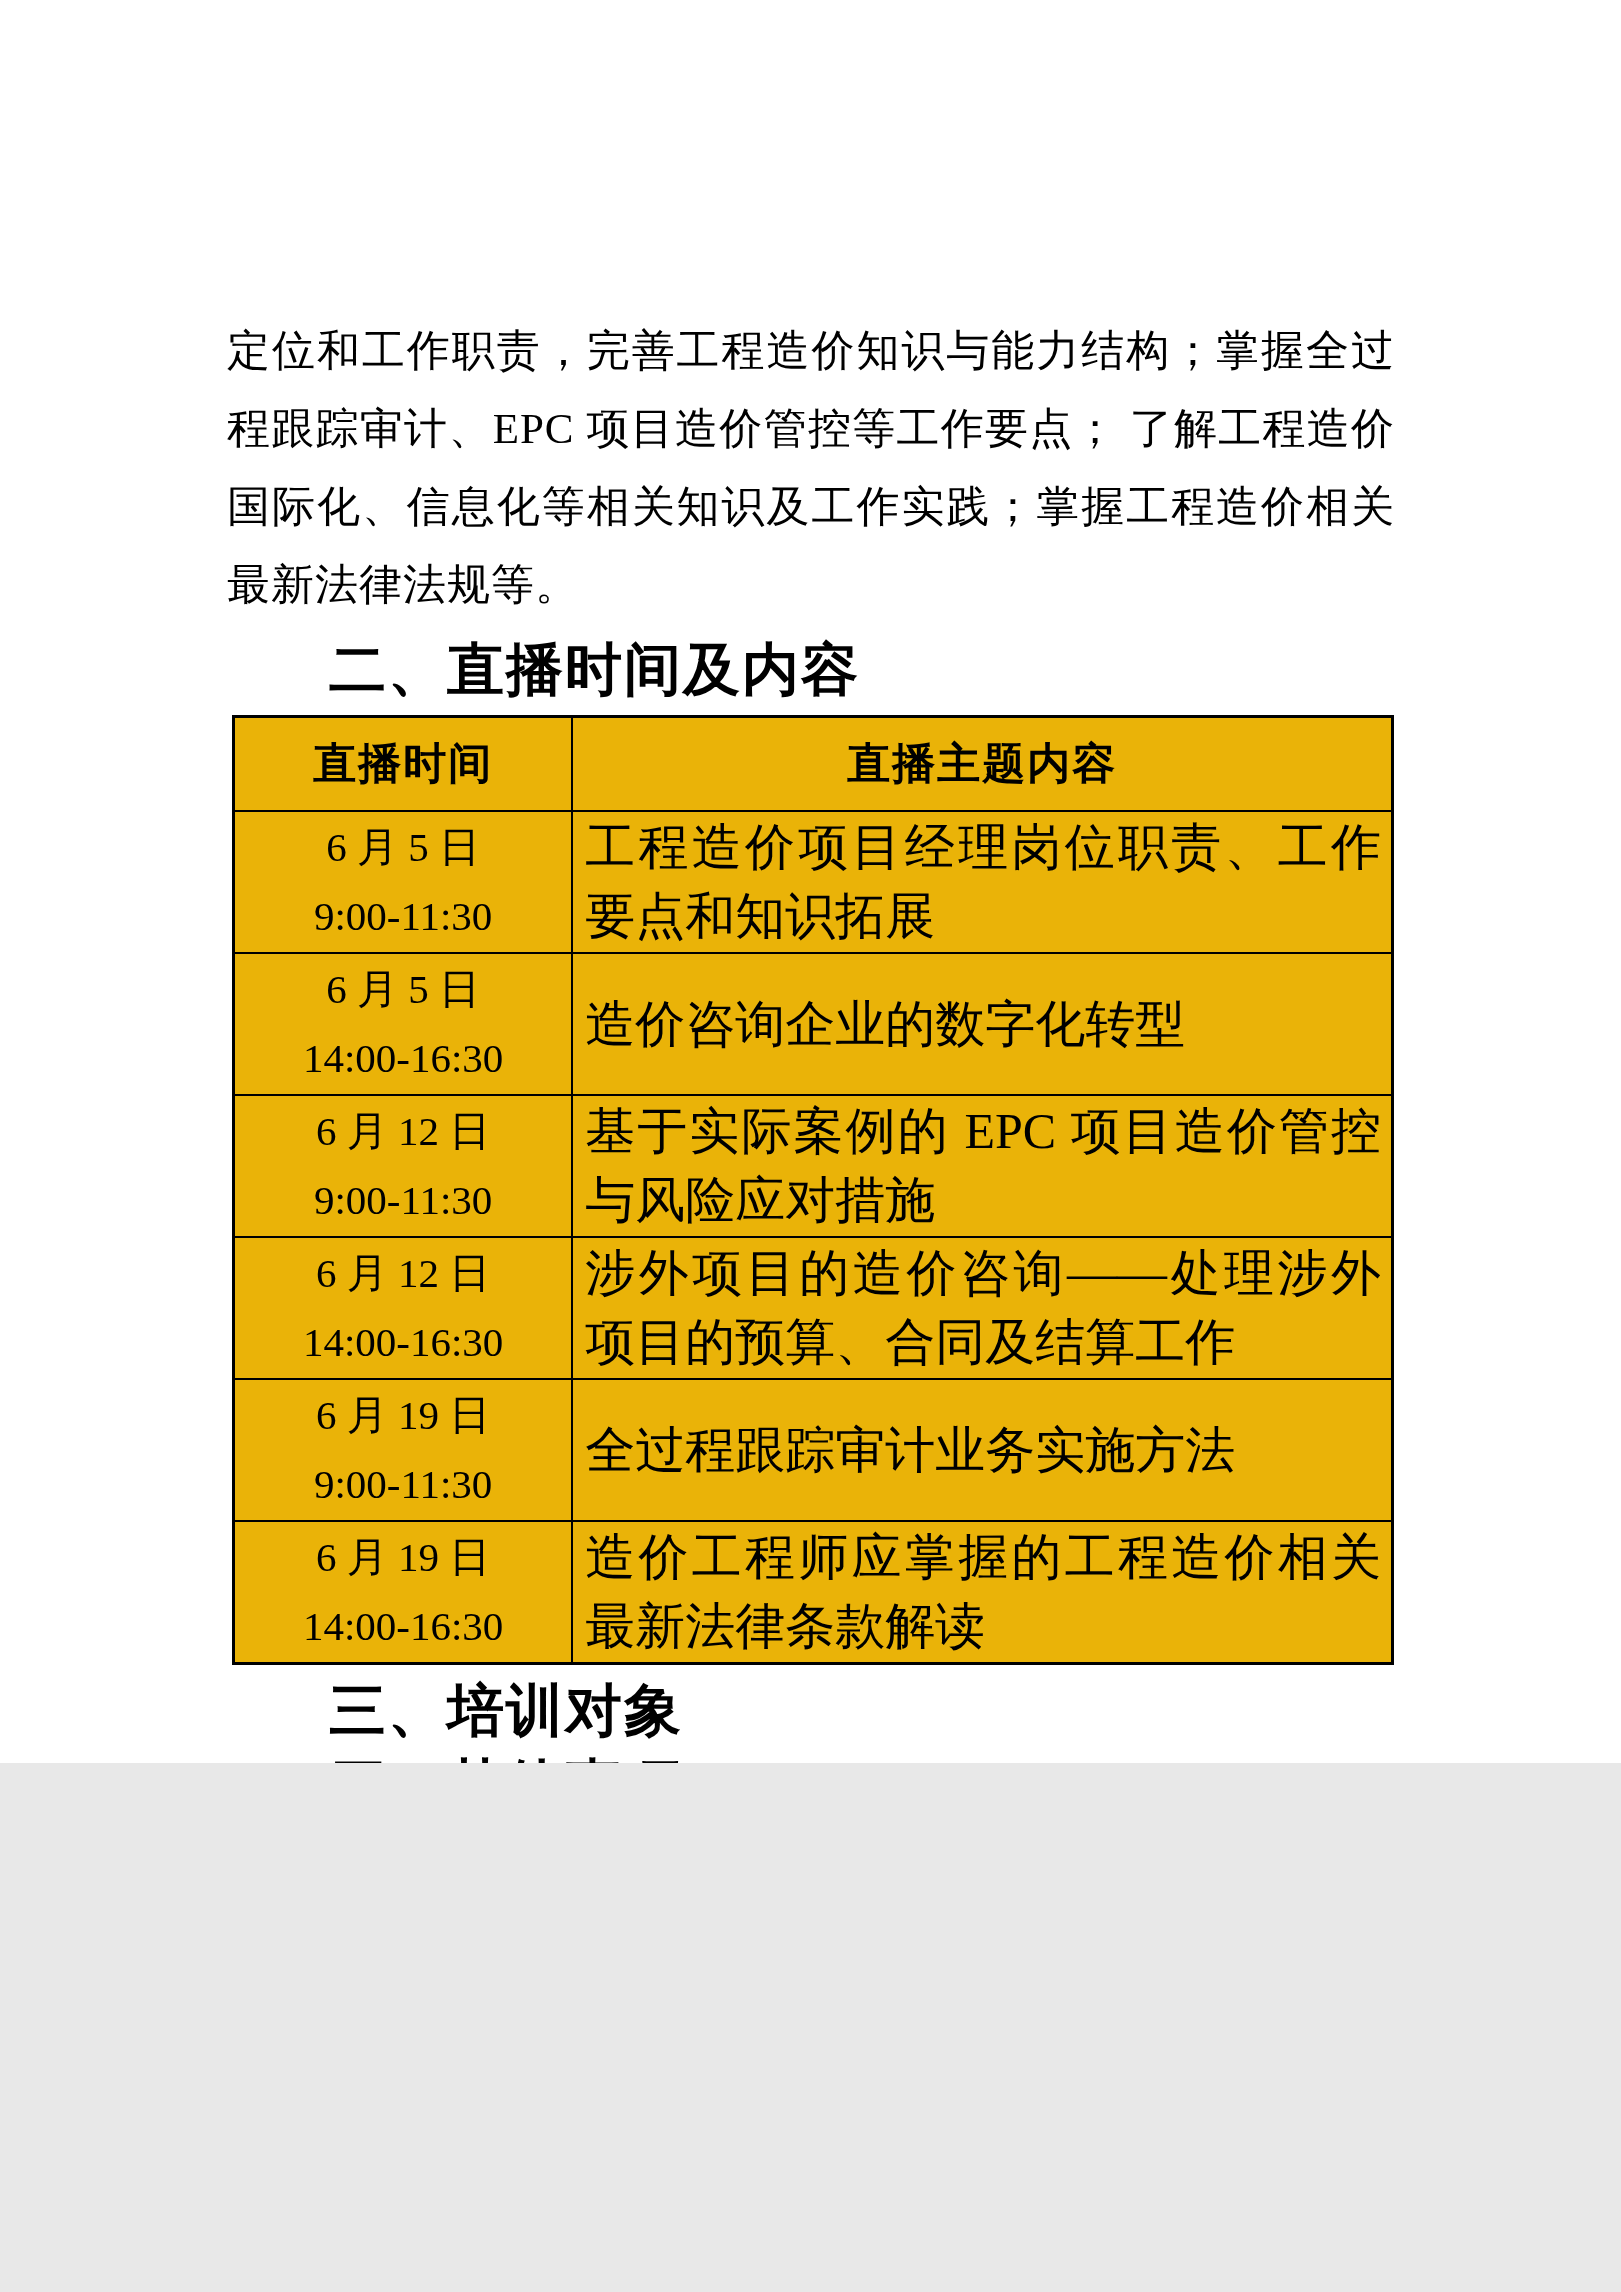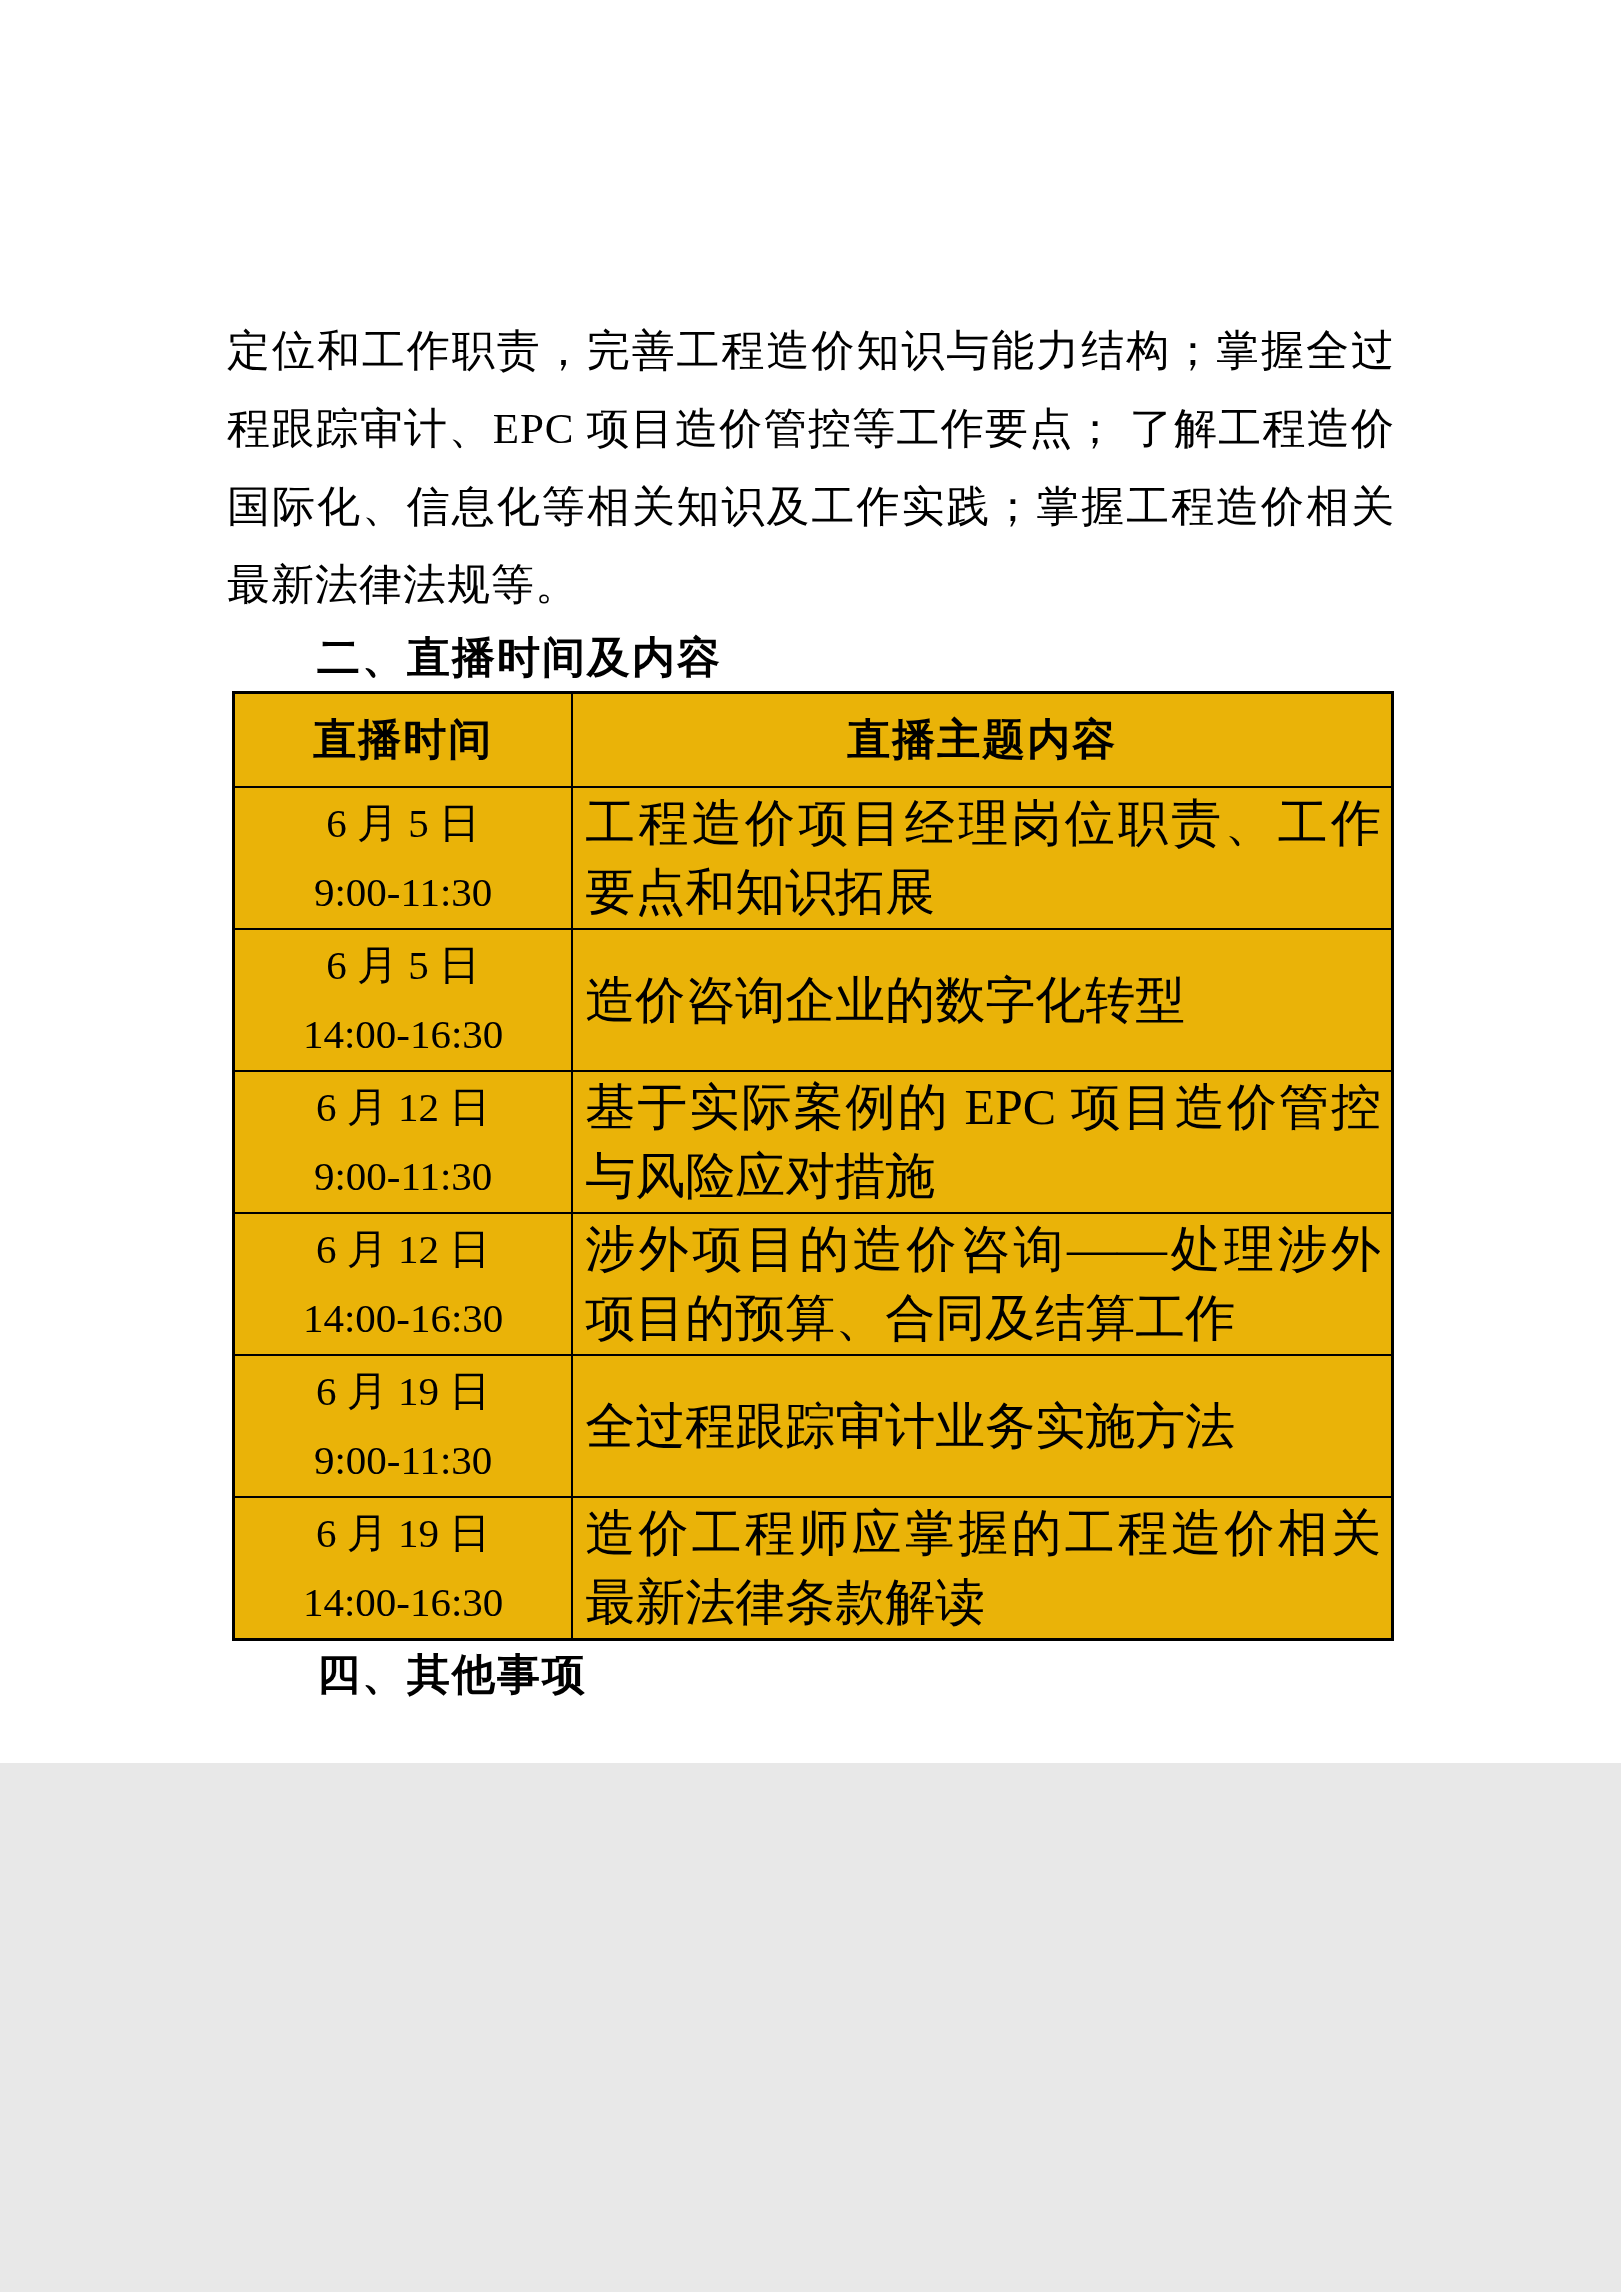--- a/index.html
+++ b/index.html
@@ -27,22 +27,22 @@
     font-size: 43px;
     line-height: 78px;
     text-align: justify;
     letter-spacing: 1px;
   }
   p.indent {
     text-indent: 86px;
     text-align: left;
   }
   h2.section-heading {
-    margin: 4px;
-    font-size: 43px;
+    margin: 16px;
+    font-size: 57px;
     font-weight: bold;
     line-height: 59px;
     text-indent: 86px;
     font-family: "Liberation Sans", "DejaVu Sans", sans-serif;
     letter-spacing: 2px;
   }
   .heading-2 { margin-top: 23.5px; }
   .heading-3 { margin-top: 33px; }
   .heading-4 { margin-top: 9.8px; }
   .para-3 { margin-top: 15.7px; }
@@ -162,20 +162,21 @@
         <tr>
           <td class="cell-time">
             <div class="date">6 月 19 日</div>
             <div class="time">14:00-16:30</div>
           </td>
           <td class="cell-topic">造价工程师应掌握的工程造价相关最新法律条款解读</td>
         </tr>
       </tbody>
     </table>
 
+    <h2 class="section-heading heading-3">三、培训对象</h2>
 
 
     <h2 class="section-heading heading-4">四、其他事项</h2>
 
 
   </div>
 
   <div class="page-footer">— 2 —</div>
 </div>
 

